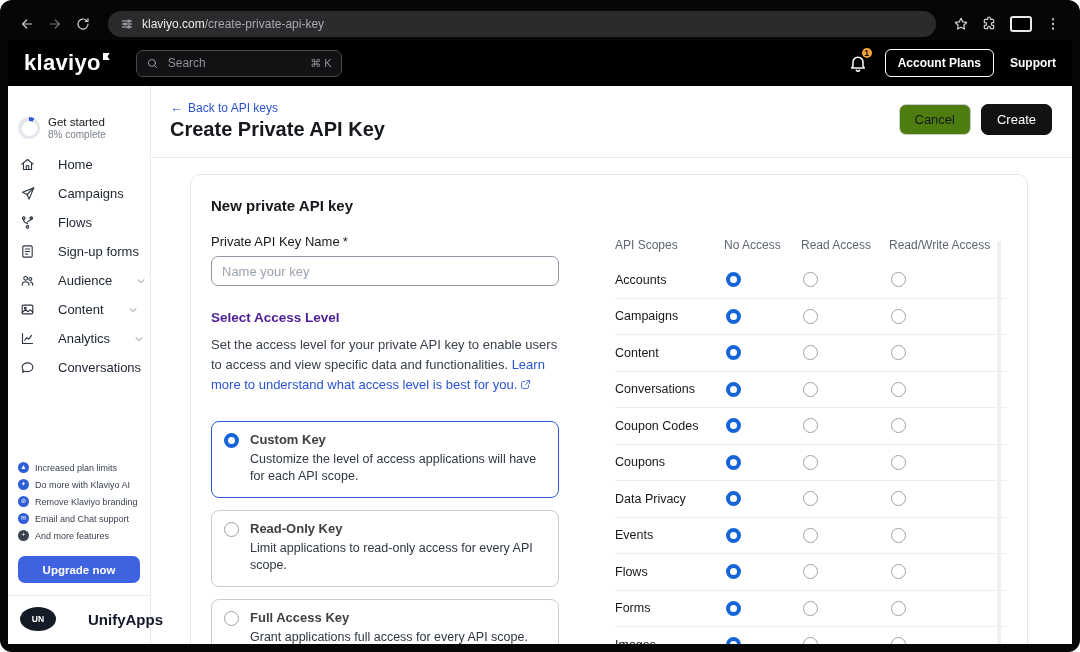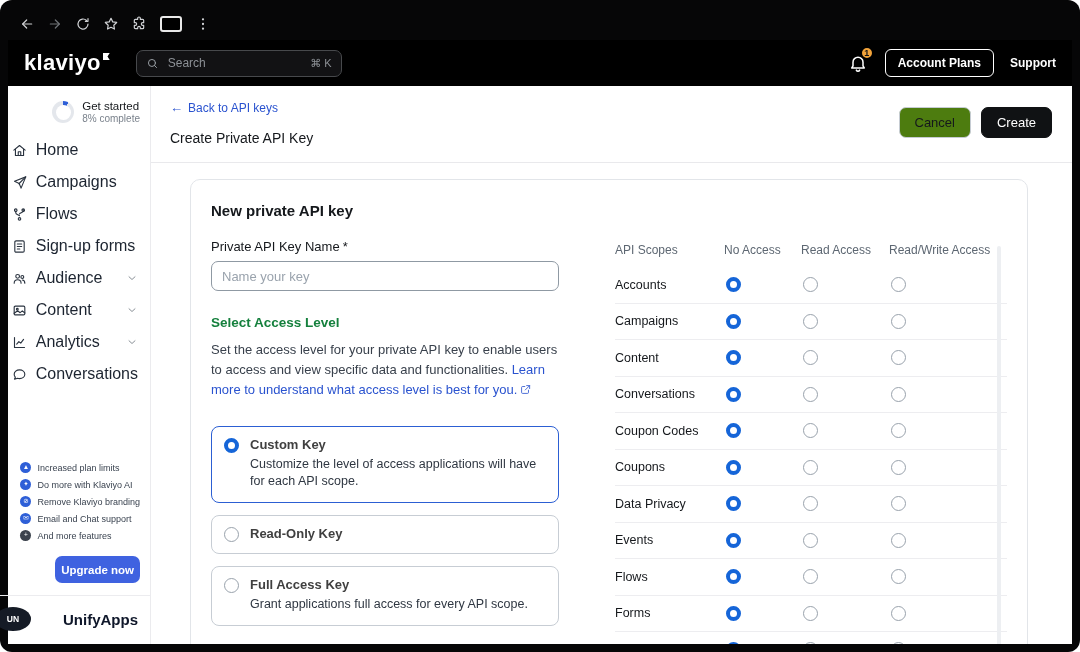--- a/index.html
+++ b/index.html
@@ -38,28 +38,28 @@
   .bell-wrap svg{width:20px;height:20px;}
   .badge{position:absolute;top:-6px;right:-5px;background:#f2a33a;color:#141414;font-size:9px;font-weight:700;
          min-width:14px;height:14px;border-radius:8px;display:flex;align-items:center;justify-content:center;
          padding:0 2px;border:2px solid #000;}
   .acct-btn{background:transparent;border:1px solid #fff;color:#fff;font-size:12px;font-weight:600;border-radius:6px;
             padding:6px 12px;font-family:inherit;cursor:pointer;}
   .support{color:#fff;font-size:12px;font-weight:700;cursor:pointer;}
 
   
   .app{flex:1;display:flex;min-height:0;background:#fff;}
-  .sidebar{width:143px;flex:0 0 143px;border-right:1px solid #ebebee;display:flex;flex-direction:column;padding-top:8px;align-items:flex-end;}
+  .sidebar{width:143px;flex:0 0 143px;border-right:1px solid #ebebee;display:flex;flex-direction:column;padding-top:24px;}
   .get-started{display:flex;align-items:center;gap:8px;padding:6px 10px 10px;cursor:pointer;}
   .ring{width:22px;height:22px;border-radius:50%;flex:0 0 auto;position:relative;
         background:conic-gradient(#2e5fd7 0 29deg,#e4e7ec 29deg 360deg);}
   .ring::after{content:"";position:absolute;inset:3.5px;background:#fff;border-radius:50%;}
   .gs-title{display:block;font-size:11.5px;color:#15181c;}
   .gs-sub{display:block;font-size:10px;color:#7a828c;margin-top:1px;}
-  .side-item{display:flex;align-items:center;gap:9px;padding:7px 12px;font-size:16px;color:#1c2430;cursor:pointer;}
+  .side-item{display:flex;align-items:center;gap:23px;padding:7px 12px;font-size:13px;color:#1c2430;cursor:pointer;}
   .side-icon{width:15px;height:15px;color:#2b3440;display:flex;flex:0 0 auto;}
   .side-icon svg{width:15px;height:15px;}
   .side-label{flex:1;white-space:nowrap;}
   .chev{width:12px;height:12px;color:#7c828a;display:flex;}
   .chev svg{width:12px;height:12px;}
   .flex-sp{flex:1;}
   .features{padding:0 10px 2px;}
   .feat{display:flex;align-items:center;gap:6px;margin:6px 0;font-size:9px;color:#3a4350;}
   .feat-ic{width:11px;height:11px;border-radius:50%;color:#fff;font-size:6.5px;line-height:1;
            display:flex;align-items:center;justify-content:center;flex:0 0 auto;}
@@ -68,36 +68,36 @@
   .account-row{border-top:1px solid #ececef;display:flex;align-items:center;gap:8px;padding:11px 12px 13px;cursor:pointer;}
   .avatar{width:36px;height:24px;border-radius:50%;background:#151b26;color:#fff;font-size:8.5px;font-weight:700;
           display:flex;align-items:center;justify-content:center;flex:0 0 auto;}
   .acct-name{font-size:15px;font-weight:700;color:#0f172a;margin-left:24px;}
 
   
   .main{flex:1;display:flex;flex-direction:column;min-width:0;}
   .page-head{display:flex;justify-content:space-between;align-items:center;padding:12px 20px 16px 19px;border-bottom:1px solid #e9e9ec;}
   .back{display:inline-flex;align-items:center;gap:5px;color:#2a53cf;font-size:12px;cursor:pointer;text-decoration:none;}
   .back .arrow{font-size:13px;line-height:1;}
-  h1{margin:14px 0 0;font-size:14px;font-weight:400;color:#15181c;}
+  h1{margin:2px 0 0;font-size:20px;font-weight:700;color:#15181c;}
   .head-actions{display:flex;gap:10px;}
   .btn{font-family:inherit;font-size:13px;border-radius:7px;padding:7px 15px;cursor:pointer;}
   .btn.ghost{background:#4d7c0f;border:1px solid #c6ccd3;color:#15181c;}
   .btn.dark{background:#101214;border:1px solid #101214;color:#fff;}
   .content-scroll{flex:1;overflow:hidden;padding:16px 44px 7px 39px;}
   .card{border:1px solid #e2e5e9;border-radius:10px;padding:22px 20px;height:700px;position:relative;}
   h2{margin:0;font-size:15px;font-weight:700;color:#15181c;}
   .cols{display:flex;gap:56px;margin-top:20px;}
   .leftcol{width:348px;flex:0 0 348px;}
   .name-label{font-size:13px;color:#15181c;display:block;margin-bottom:7px;}
   .req{margin-left:3px;}
   .keyname{width:100%;height:30px;border:1px solid #8f99a3;border-radius:7px;padding:0 10px;font-size:13px;
            font-family:inherit;color:#15181c;outline:none;}
   .keyname::placeholder{color:#9aa3ad;}
-  h3{margin:24px 0 10px;font-size:13.5px;font-weight:700;color:#15803d;}
+  h3{margin:24px 0 10px;font-size:13.5px;font-weight:700;color:#4c1d95;}
   .descp{margin:0;font-size:13px;line-height:1.55;color:#39414c;}
   .lm{color:#2a53cf;cursor:pointer;text-decoration:none;}
   .lm svg{width:11px;height:11px;vertical-align:-1px;margin-left:3px;}
   .opts{margin-top:26px;}
   .opt-card{position:relative;border:1px solid #c7cdd4;border-radius:8px;padding:10px 12px 12px 38px;cursor:pointer;}
   .opt-card + .opt-card{margin-top:12px;}
   .opt-card.sel{border:1.5px solid #2c5fd3;}
   .opt-card .radio{position:absolute;left:12px;top:11px;}
   .opt-title{font-size:13px;font-weight:700;color:#404040;}
   .opt-desc{font-size:12.5px;color:#2f3742;margin-top:4px;line-height:1.35;}
@@ -129,20 +129,31 @@
           <path d="M5 12h13.5"></path>
           <path d="M12.5 6l6 6-6 6"></path>
         </svg>
       </span>
     <span class="bbtn">
         <svg viewBox="0 0 24 24" fill="none" stroke="currentColor" stroke-width="1.8" stroke-linecap="round" stroke-linejoin="round">
           <path d="M19.5 12a7.5 7.5 0 1 1-2.2-5.3"></path>
           <path d="M19.5 4v4h-4"></path>
         </svg>
       </span>
+    <div class="urlbar">
+      <span class="site-icon">
+          <svg viewBox="0 0 24 24" fill="none" stroke="currentColor" stroke-width="1.8" stroke-linecap="round" stroke-linejoin="round">
+            <path d="M4 7h8M17.5 7h2.5M4 12h2.5M11.5 12H20M4 17h8M17.5 17h2.5"></path>
+            <circle cx="15" cy="7" r="1.8"></circle>
+            <circle cx="9" cy="12" r="1.8"></circle>
+            <circle cx="15" cy="17" r="1.8"></circle>
+          </svg>
+        </span>
+      <span class="url"><span class="dom">klaviyo.com</span><span class="path">/create-private-api-key</span></span>
+    </div>
     <span class="bbtn">
         <svg viewBox="0 0 24 24" fill="none" stroke="currentColor" stroke-width="1.8" stroke-linecap="round" stroke-linejoin="round">
           <path d="M12 3.5l2.6 5.3 5.9.9-4.3 4.1 1 5.8-5.2-2.7-5.2 2.7 1-5.8L3.5 9.7l5.9-.9z"></path>
         </svg>
       </span>
     <span class="bbtn">
         <svg viewBox="0 0 24 24" fill="none" stroke="currentColor" stroke-width="1.8" stroke-linecap="round" stroke-linejoin="round">
           <path d="M10 3.5a2 2 0 0 1 4 0V5h3.5A1.5 1.5 0 0 1 19 6.5V10h-1.5a2 2 0 0 0 0 4H19v3.5a1.5 1.5 0 0 1-1.5 1.5H14v-1.5a2 2 0 0 0-4 0V19H6.5A1.5 1.5 0 0 1 5 17.5V14h1.5a2 2 0 0 0 0-4H5V6.5A1.5 1.5 0 0 1 6.5 5H10z"></path>
         </svg>
       </span>
@@ -350,20 +361,21 @@
                       </svg></span></a></p>
               <div class="opts">
                   <div class="opt-card sel">
                     <span class="radio on"></span>
                     <div class="opt-title">Custom Key</div>
                     <div class="opt-desc">Customize the level of access applications will have for each API scope.</div>
                   </div>
                   <div class="opt-card">
                     <span class="radio"></span>
                     <div class="opt-title">Read-Only Key</div>
+                    <div class="opt-desc">Limit applications to read-only access for every API scope.</div>
                   </div>
                   <div class="opt-card">
                     <span class="radio"></span>
                     <div class="opt-title">Full Access Key</div>
                     <div class="opt-desc">Grant applications full access for every API scope.</div>
                   </div>
                 </div>
             </div>
             <div class="rightcol">
               <div class="thead">

